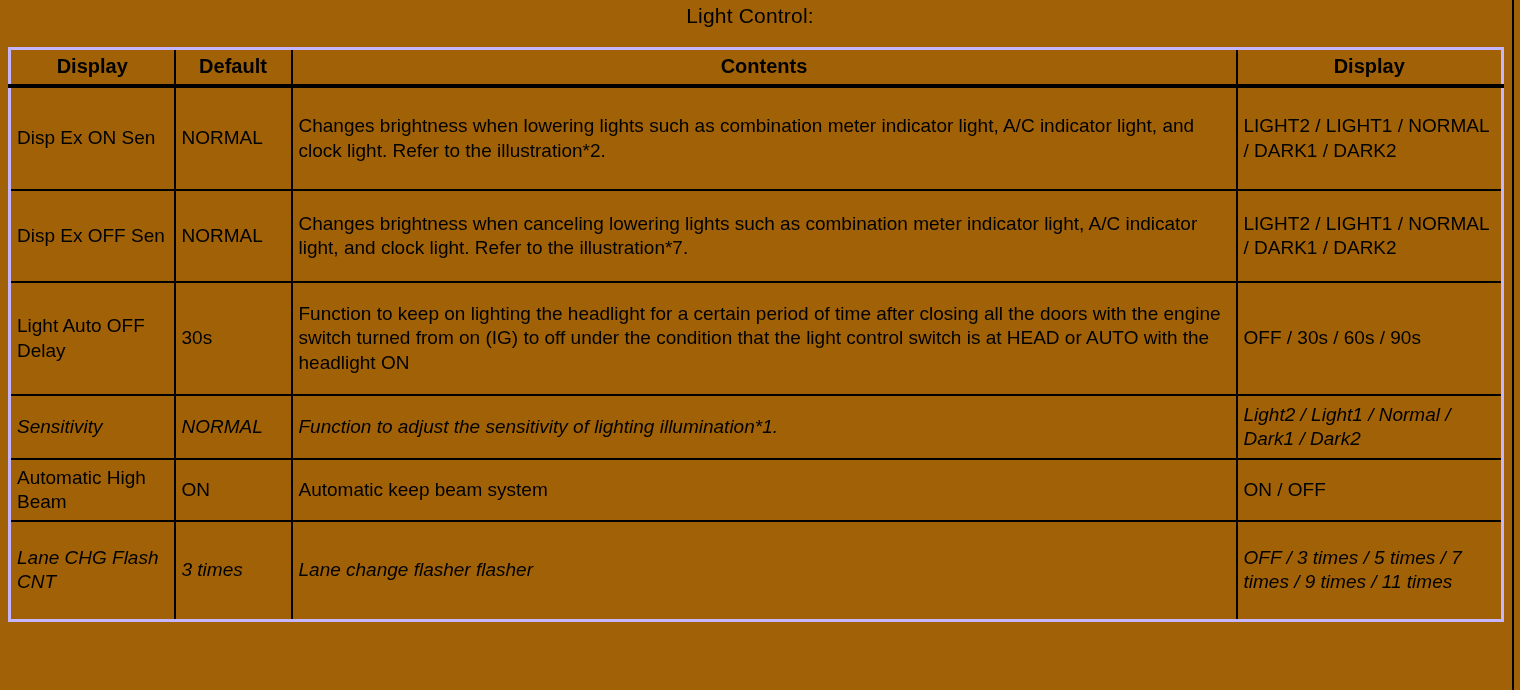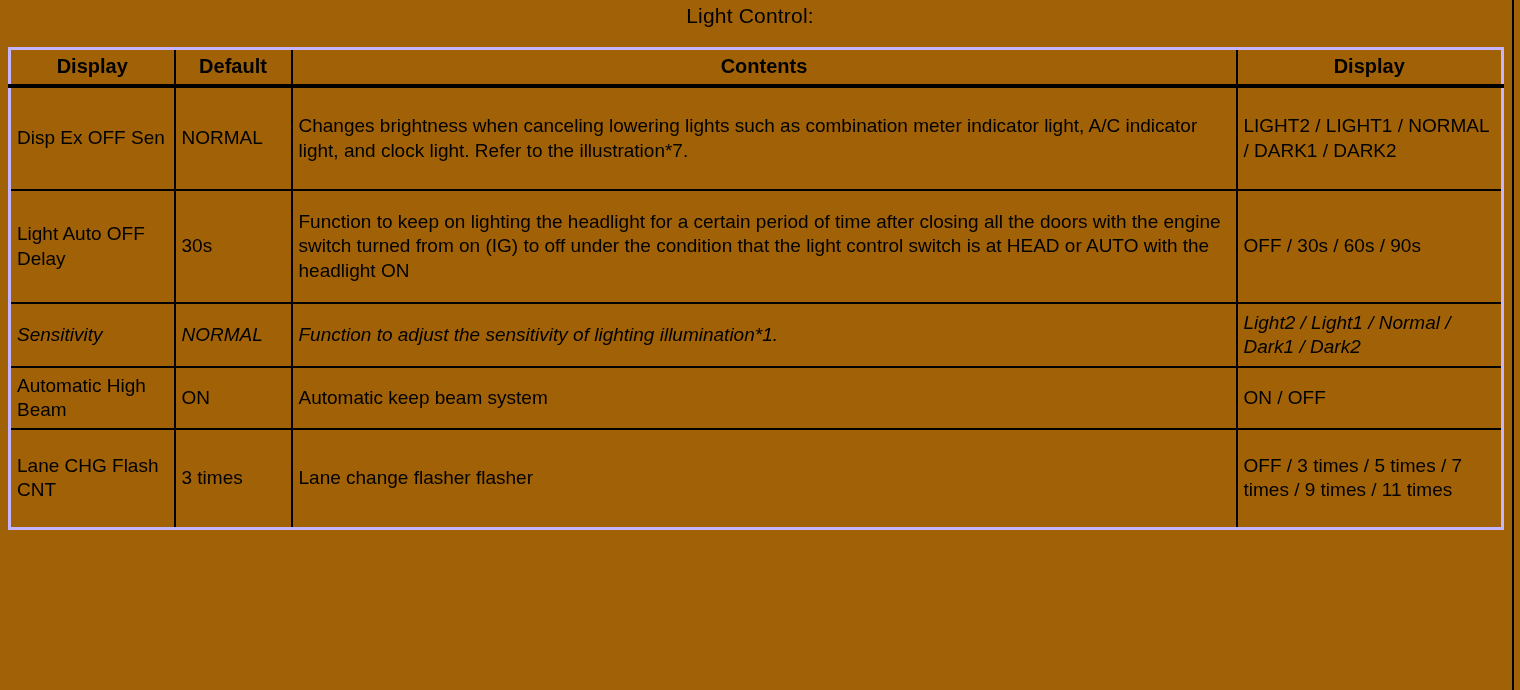--- a/index.html
+++ b/index.html
@@ -59,26 +59,26 @@
     border: 3px solid #c4b5fd;
   }
   table.settings-table thead th {
     font-weight: bold;
     text-align: center;
     font-size: 20px;
     border-bottom: 4px solid #000000;
     height: 28px;
   }
   tr.row-1 { height: 104px; }
-  tr.row-2 { height: 104px; }
+  tr.row-2 { height: 92px; }
   tr.row-3 { height: 113px; }
   tr.row-4 { height: 64px; font-style: italic; }
   tr.row-5 { height: 40px; }
   tr.row-6 { height: 62px; margin-top: 48px; }
-  tr.row-7 { height: 99px; }
+  tr.row-7 { height: 99px; font-style: italic; }
 </style>
 </head>
 <body>
 
 <div class="page">
 
   <div class="doc-title">Light Control:</div>
 
   <table class="settings-table">
     <colgroup>
@@ -89,20 +89,26 @@
     </colgroup>
     <thead>
       <tr>
         <th>Display</th>
         <th>Default</th>
         <th>Contents</th>
         <th>Display</th>
       </tr>
     </thead>
     <tbody>
+      <tr class="row-1">
+        <td>Disp Ex ON Sen</td>
+        <td>NORMAL</td>
+        <td>Changes brightness when lowering lights such as combination meter indicator light, A/C indicator light, and clock light. Refer to the illustration*2.</td>
+        <td>LIGHT2 / LIGHT1 / NORMAL / DARK1 / DARK2</td>
+      </tr>
       <tr class="row-2">
         <td>Disp Ex OFF Sen</td>
         <td>NORMAL</td>
         <td>Changes brightness when canceling lowering lights such as combination meter indicator light, A/C indicator light, and clock light. Refer to the illustration*7.</td>
         <td>LIGHT2 / LIGHT1 / NORMAL / DARK1 / DARK2</td>
       </tr>
       <tr class="row-3">
         <td>Light Auto OFF Delay</td>
         <td>30s</td>
         <td>Function to keep on lighting the headlight for a certain period of time after closing all the doors with the engine switch turned from on (IG) to off under the condition that the light control switch is at HEAD or AUTO with the headlight ON</td>

